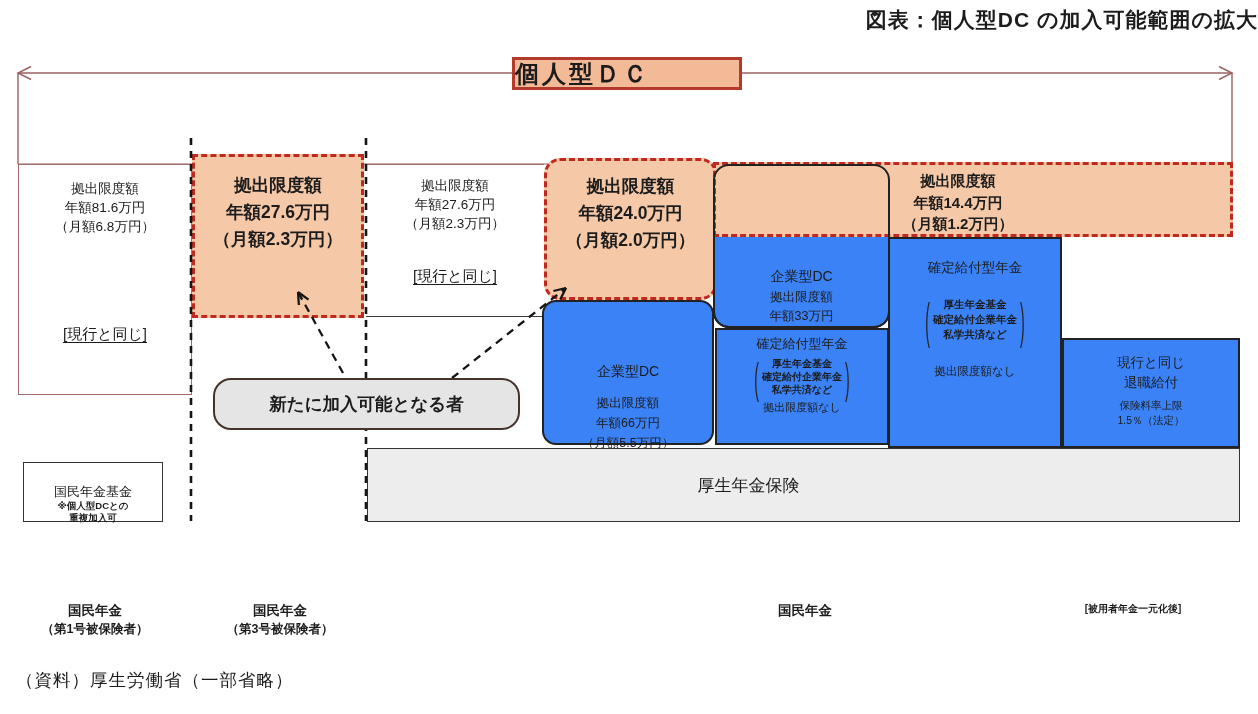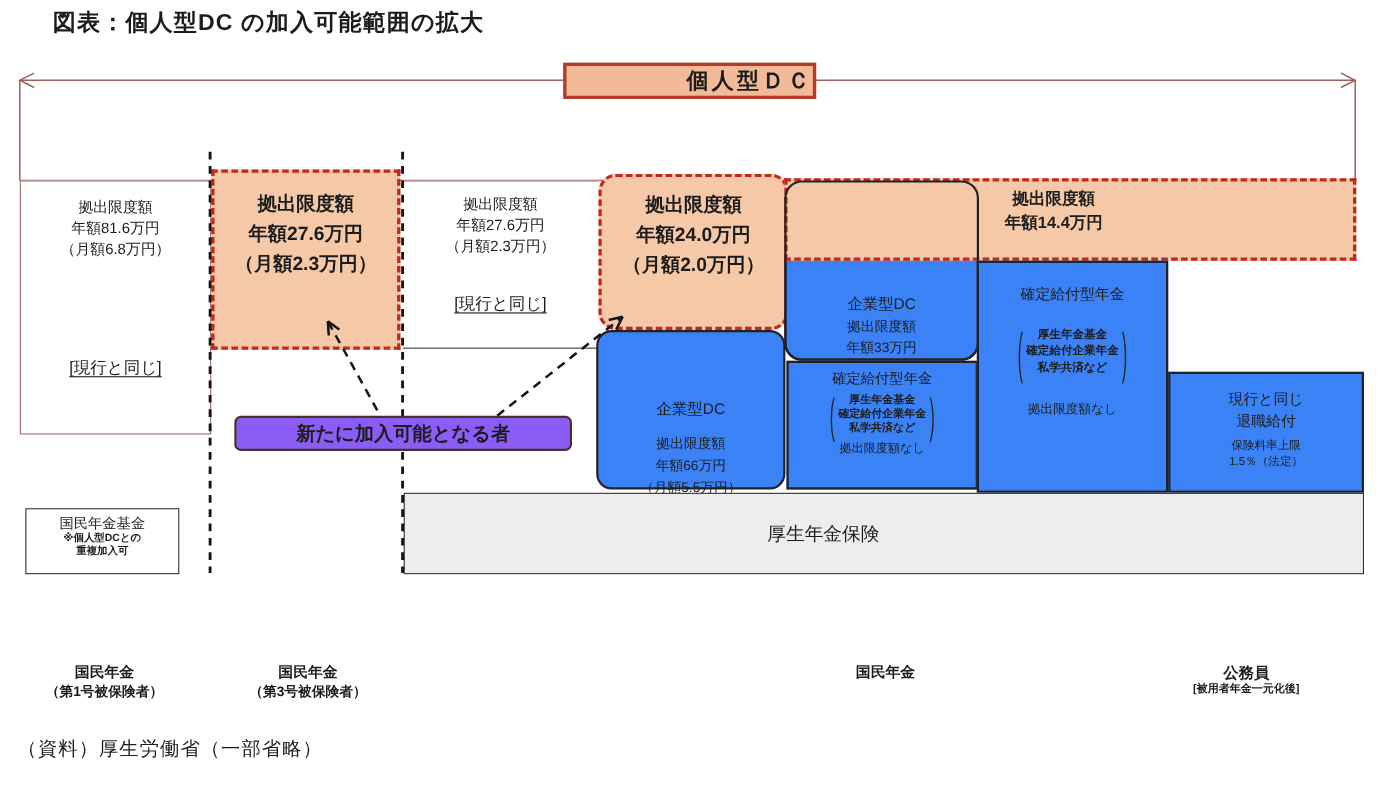--- a/index.html
+++ b/index.html
@@ -1,38 +1,38 @@
 <!DOCTYPE html>
 <html><head>
 <meta charset="utf-8">
 <style>
   html,body{margin:0;padding:0;background:#fff;}
   .canvas{position:relative;width:1258px;height:714px;background:#fff;overflow:hidden;
           font-family:"Liberation Sans","DejaVu Sans",sans-serif;color:#1c1c1c;}
   .abs{position:absolute;box-sizing:border-box;}
   svg.layer{position:absolute;left:0;top:0;pointer-events:none;}
-  .title{left:0;top:6px;width:100%;text-align:left;font-size:21px;font-weight:bold;letter-spacing:1px;padding-left:48px;}
+  .title{left:0;top:6px;width:100%;text-align:right;font-size:21px;font-weight:bold;letter-spacing:1px;}
   .kojin{left:512px;top:57px;width:230px;height:33px;background:#f2ba97;border:3px solid #b43b2c;
-         display:flex;align-items:center;justify-content:flex-end;font-size:20px;font-weight:bold;letter-spacing:3px;}
+         display:flex;align-items:center;justify-content:flex-start;font-size:24px;font-weight:bold;letter-spacing:3px;}
   .wbox{background:#3b82f6;border:2px solid #222;text-align:center;}
   .peach{background:#f5c8a7;border:3.5px dashed #c02a1e;text-align:center;}
   .b1{left:18px;top:164px;width:174px;height:231px;background:#fff;border:1.2px solid #a16a6a;text-align:center;}
   .b2{left:192px;top:154px;width:172px;height:164px;padding-top:15px;}
   .b3{left:366px;top:164px;width:178px;height:153px;background:#fff;border-top:1.2px solid #a16a6a;border-bottom:1.6px solid #3a3a3a;text-align:center;}
   .b4{left:544px;top:158px;width:173px;height:142px;border-radius:16px;padding-top:12px;}
   .band{left:713px;top:162px;width:520px;height:75px;padding-top:5px;padding-right:30px;}
   .box33{left:713px;top:164px;width:177px;height:164px;border-radius:16px;}
   .box33t{left:713px;top:237px;width:177px;height:91px;text-align:center;}
   .outline33{left:713px;top:164px;width:177px;height:164px;border:2px solid #222;border-radius:16px;background:transparent;}
   .box66{left:542px;top:300px;width:172px;height:145px;border-radius:14px;padding-top:30px;}
   .dbmid{left:715px;top:328px;width:174px;height:117px;padding-top:5px;}
   .dbright{left:888px;top:237px;width:174px;height:211px;padding-top:20px;}
   .retire{left:1062px;top:338px;width:178px;height:110px;padding-top:13px;}
-  .kikin{left:23px;top:462px;width:140px;height:60px;background:#fff;border:1.5px solid #333;text-align:center;padding-top:4px;}
-  .callout{left:213px;top:378px;width:307px;height:32px;background:#8b5cf6;border:2.5px solid #46332c;border-radius:6px;
+  .kikin{left:23px;top:462px;width:140px;height:60px;background:#fff;border:1.5px solid #333;text-align:center;padding-top:20px;}
+  .callout{left:213px;top:378px;width:307px;height:52px;background:#e5e5e5;border:2.5px solid #46332c;border-radius:18px;
            display:flex;align-items:center;justify-content:center;font-size:17.5px;font-weight:bold;}
   .gband{background:#ededed;border:1.6px solid #333;display:flex;align-items:center;justify-content:center;font-size:17px;}
   .kosei{left:367px;top:448px;width:873px;height:74px;}
   .kiso{left:23px;top:522px;width:1217px;height:76px;}
   .kosei span{transform:translateX(-55px);}
   .kiso span{transform:translateX(-85px);}
   .sm{font-size:13.5px;line-height:19px;}
   .bold3{font-size:17.5px;font-weight:bold;line-height:27px;}
   .bandtxt{font-size:15px;font-weight:bold;line-height:21.5px;}
   .note{position:absolute;left:0;width:100%;text-align:center;font-size:15px;}
@@ -110,20 +110,21 @@
       <div>（月額2.0万円）</div>
     </div>
   </div>
 
   <div class="abs wbox box33"></div>
 
   <div class="abs peach band">
     <div class="bandtxt">
       <div>拠出限度額</div>
       <div>年額14.4万円</div>
+      <div>（月額1.2万円）</div>
     </div>
   </div>
   <div class="abs outline33"></div>
   <div class="abs box33t">
     <div class="subttl">企業型DC</div>
     <div class="dtl" style="margin-top:2px;">
       <div>拠出限度額</div>
       <div>年額33万円</div>
       <div>（月額2.75万円）</div>
     </div>
@@ -215,19 +216,18 @@
     <div class="fl2">（第1号被保険者）</div>
   </div>
   <div class="flabel" style="left:180px;">
     <div class="fl1">国民年金</div>
     <div class="fl2">（第3号被保険者）</div>
   </div>
   <div class="flabel" style="left:705px;">
     <div class="fl1">国民年金</div>
   </div>
   <div class="flabel" style="left:1033px;">
-    <div class="fl1b">公務員</div>
     <div class="fl2b">[被用者年金一元化後]</div>
   </div>
 
   <div class="abs source">（資料）厚生労働省（一部省略）</div>
 
 </div>
 
 </body></html>

